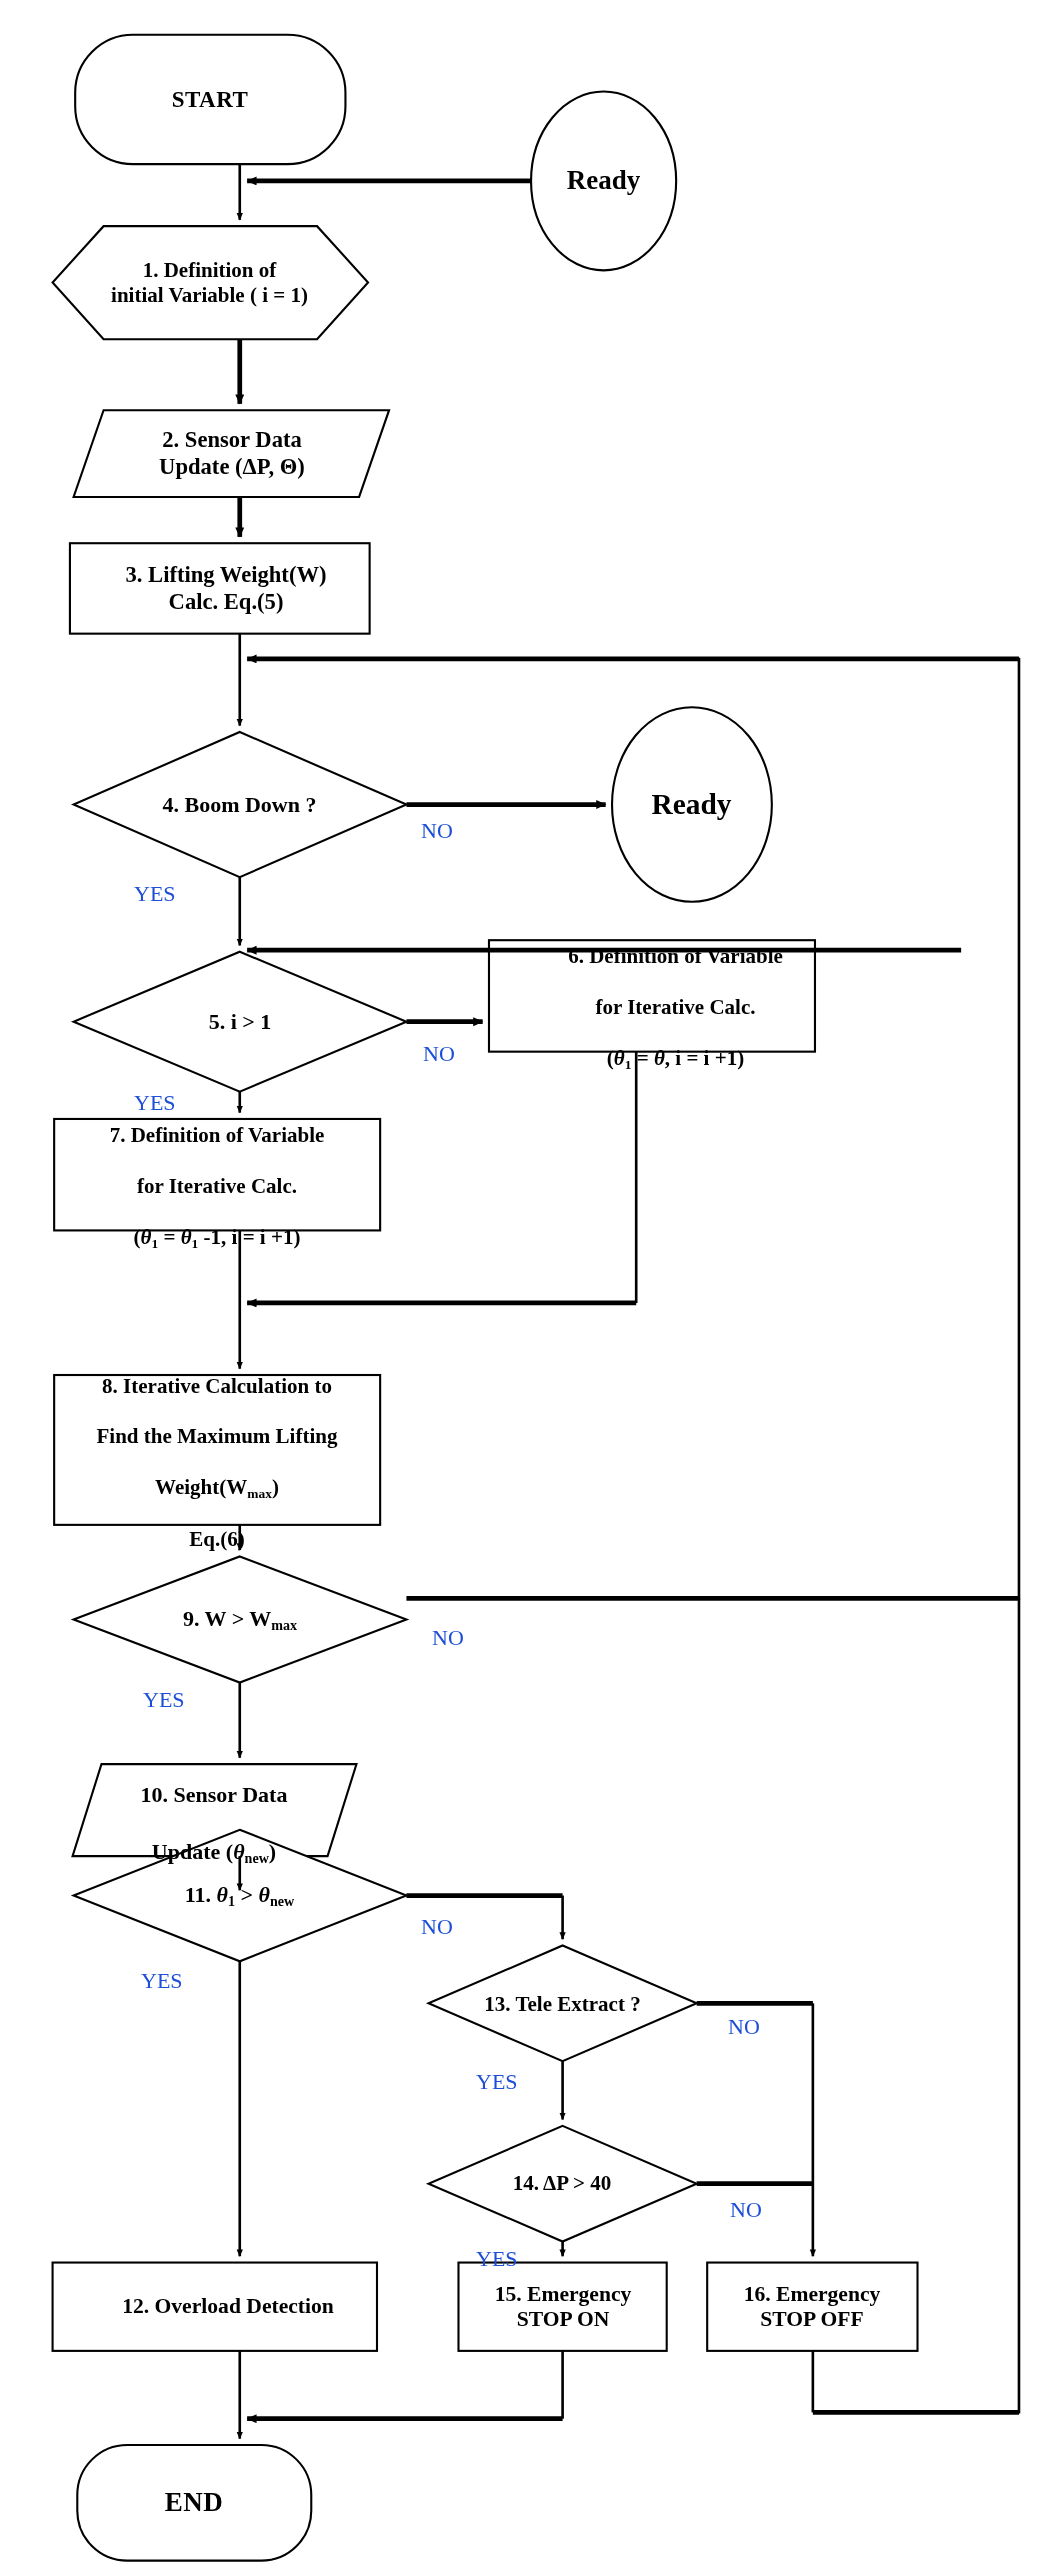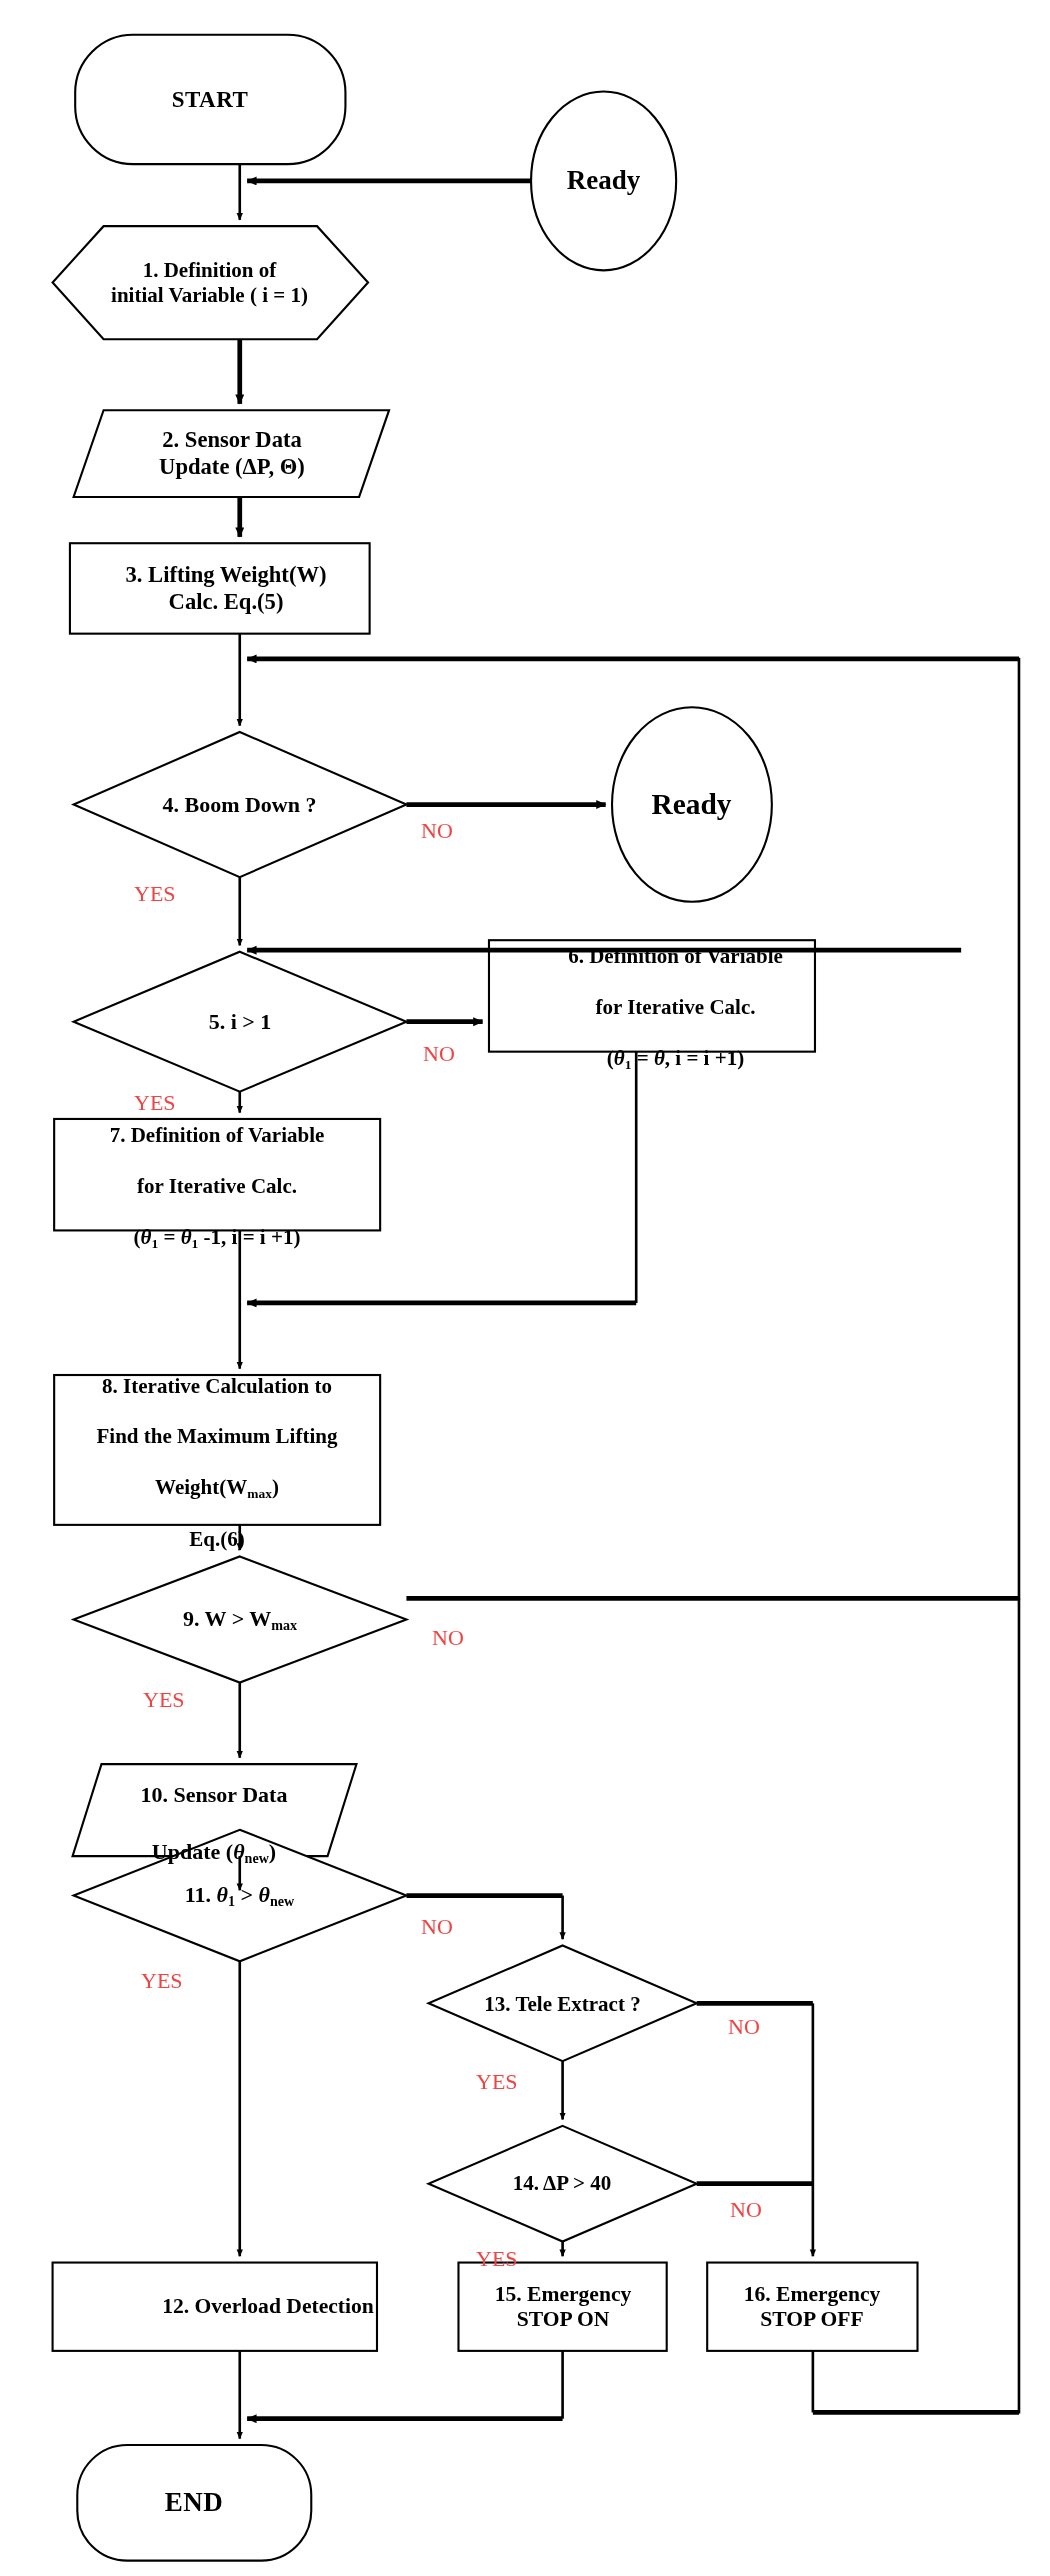--- a/index.html
+++ b/index.html
@@ -16,21 +16,21 @@
     font-weight:bold;
     color:#000000;
     line-height:1.18;
     pointer-events:none;
     white-space:pre-line;
   }
   .edge-label{
     position:absolute;
     font-family:"Liberation Serif", serif;
     font-weight:normal;
-    color:#ef4444;
+    color:#1d4ed8;
     text-align:left;
     white-space:nowrap;
   }
   .sub{font-size:0.64em;vertical-align:-0.28em;}
   .ital{font-style:italic;}
 </style>
 </head>
 <body>
 
 <div id="root">
@@ -204,21 +204,21 @@
   </div>
 
   <div class="node-label" style="left:126px;top:1876px;width:227px;height:40px;font-size:22px;">
     <span>11. <span class="ital">θ</span><span class="sub">1</span> &gt; <span class="ital">θ</span><span class="sub">new</span></span>
   </div>
 
   <div class="node-label" style="left:447px;top:1986px;width:231px;height:37px;font-size:21px;">13. Tele Extract ?</div>
 
   <div class="node-label" style="left:457px;top:2165px;width:210px;height:37px;font-size:21px;">14. ΔP &gt; 40</div>
 
-  <div class="node-label" style="left:53px;top:2263px;width:350px;height:88px;font-size:21.6px;margin-left:40px;">12. Overload Detection</div>
+  <div class="node-label" style="left:53px;top:2263px;width:350px;height:88px;font-size:21.6px;">12. Overload Detection</div>
 
   <div class="node-label" style="left:459px;top:2263px;width:208px;height:88px;font-size:21.6px;">15. Emergency
 STOP ON</div>
 
   <div class="node-label" style="left:707px;top:2263px;width:210px;height:88px;font-size:21.6px;">16. Emergency
 STOP OFF</div>
 
   <div class="node-label" style="left:77px;top:2445px;width:234px;height:116px;font-size:27px;letter-spacing:0.5px;">END</div>
 
   <div class="edge-label" style="left:421px;top:818px;font-size:22px;">NO</div>

